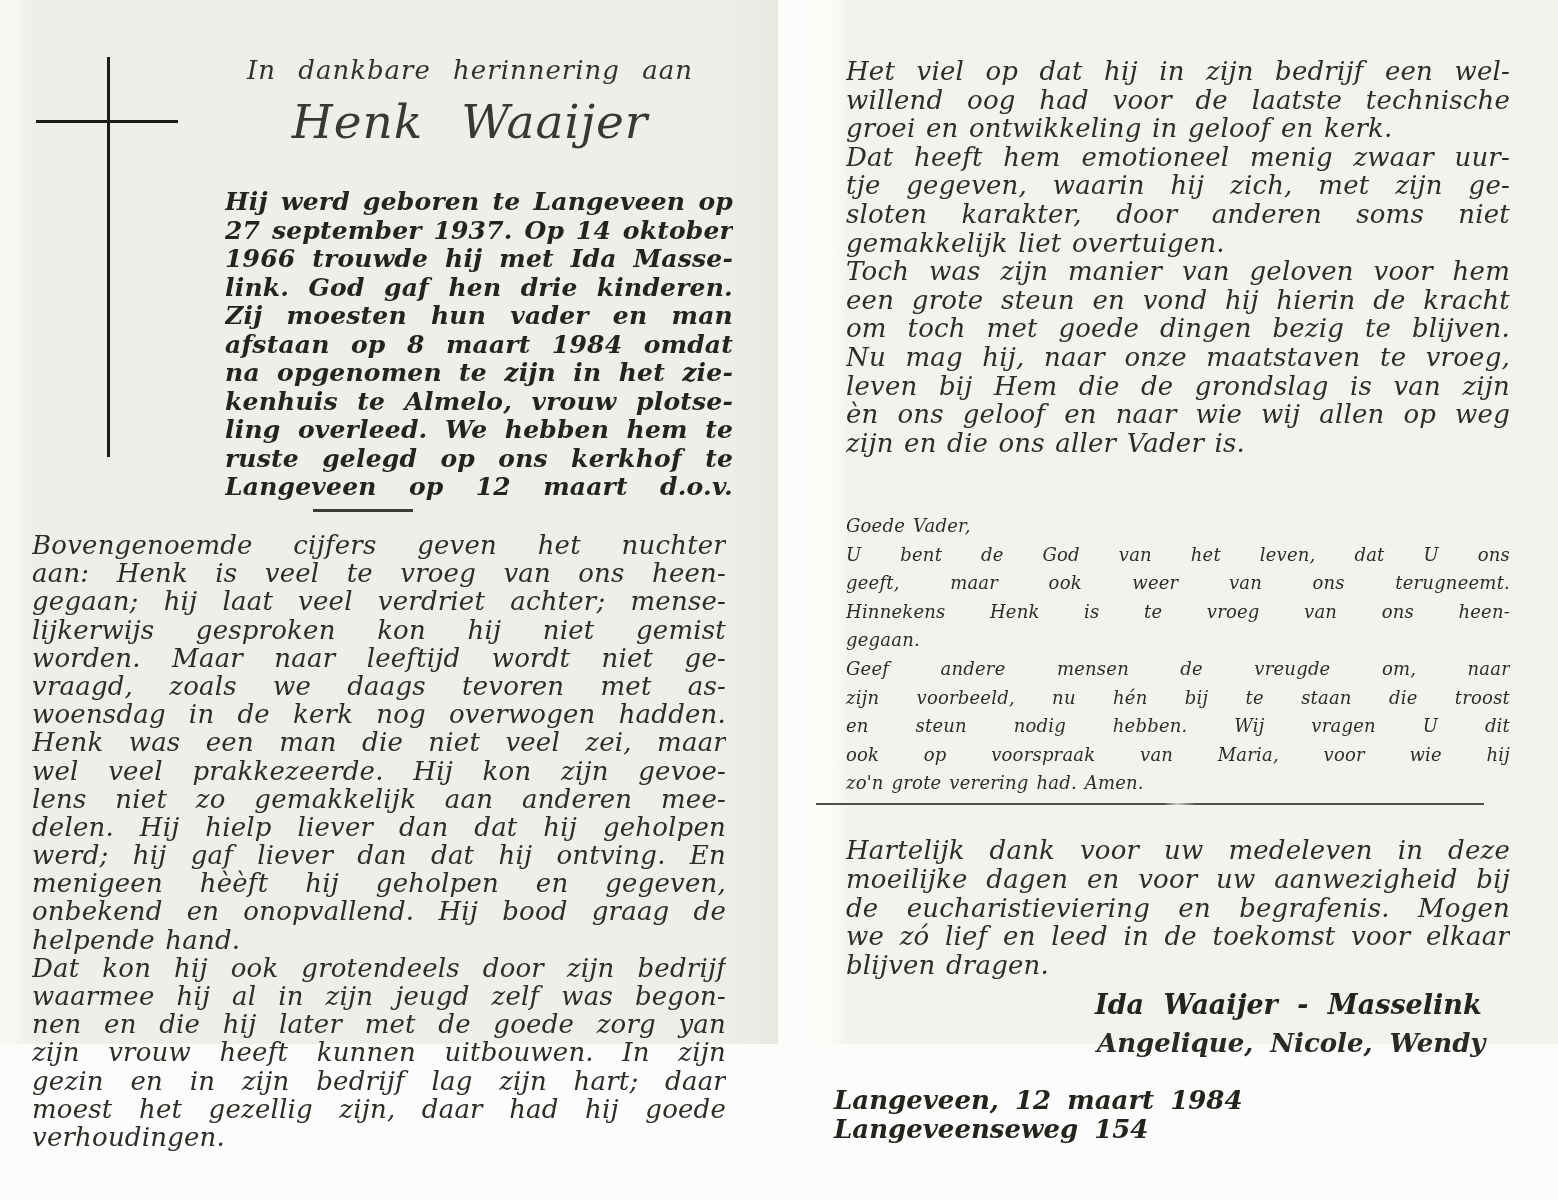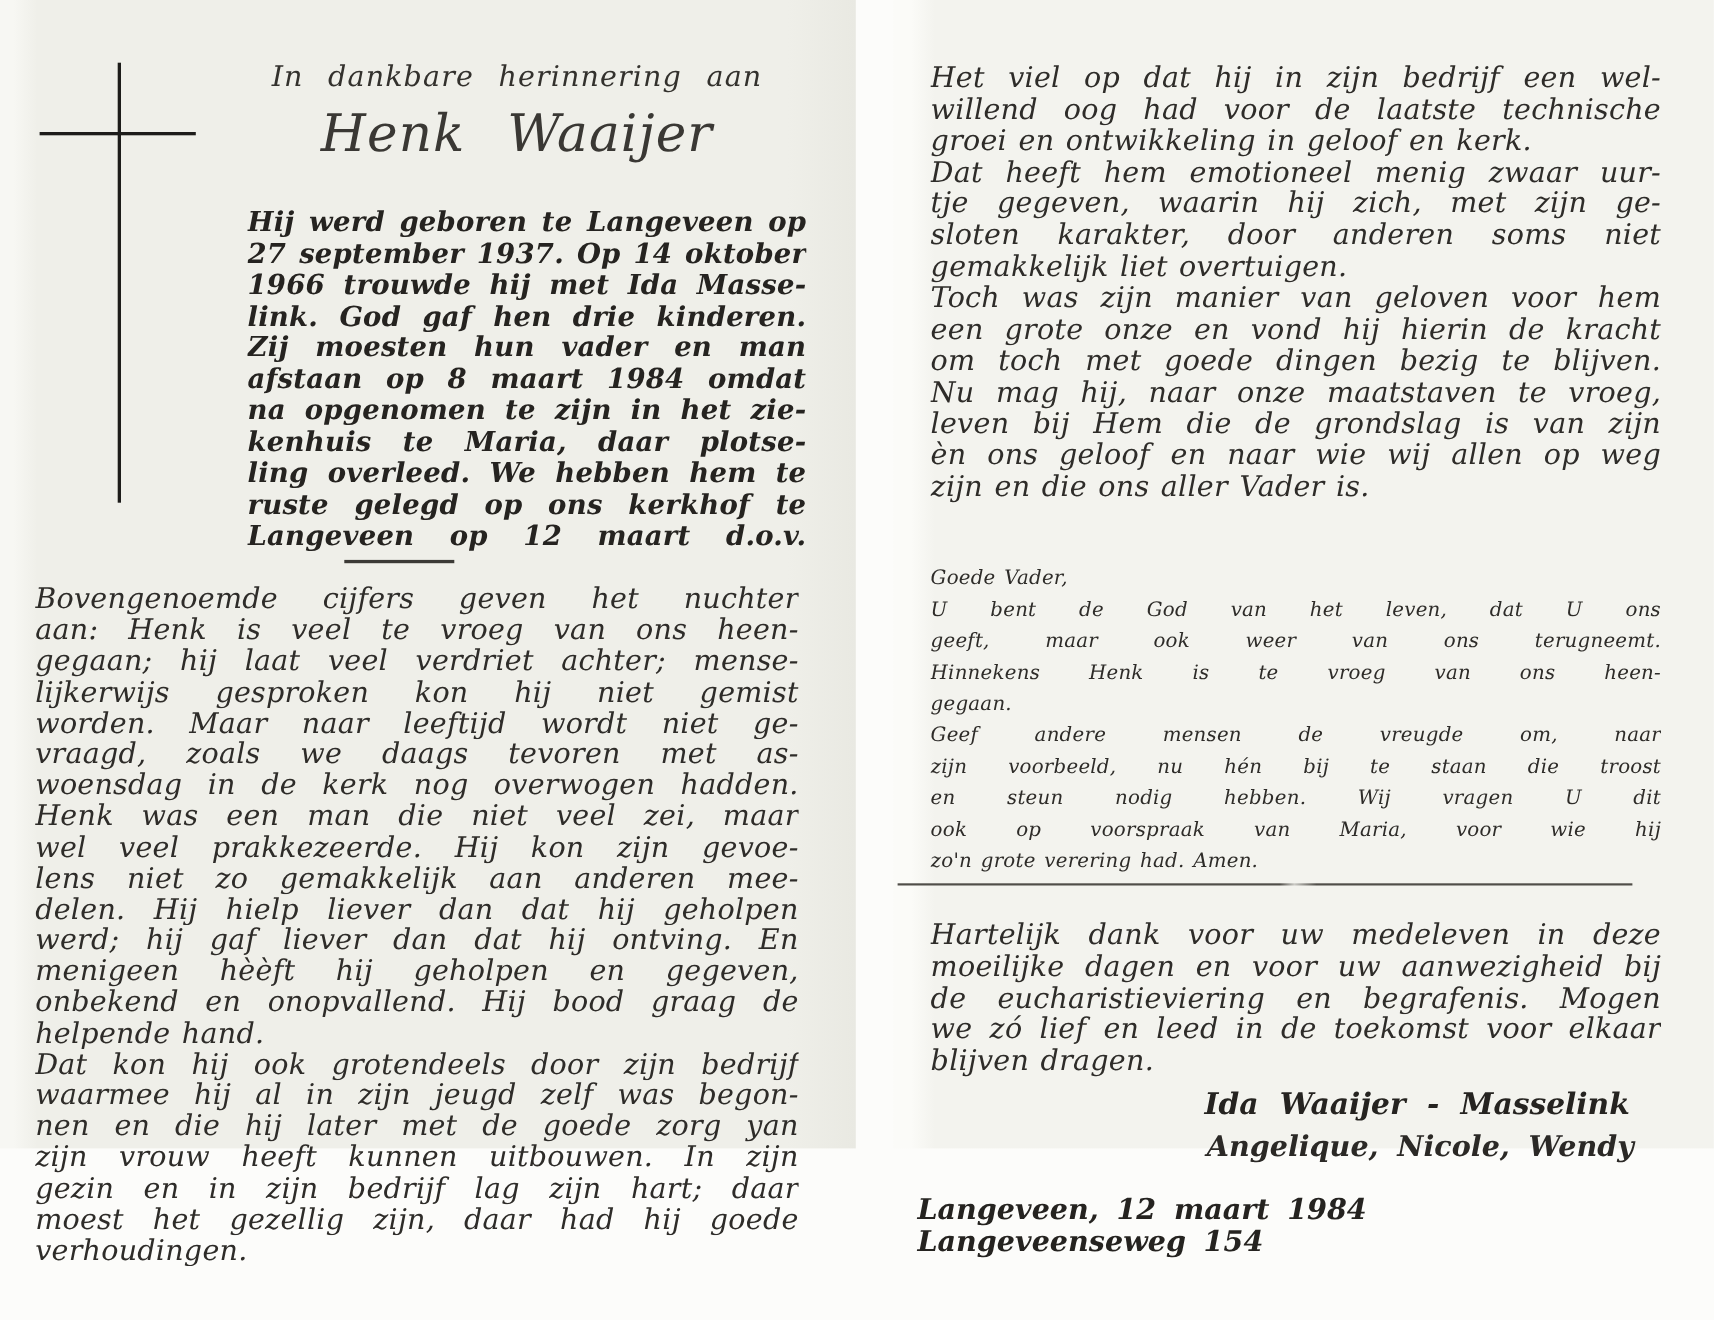--- a/index.html
+++ b/index.html
@@ -72,21 +72,21 @@
   <div class="header">In dankbare herinnering aan</div>
   <div class="name">Henk Waaijer</div>
   <div class="intro">
       <div class="line">Hij werd geboren te Langeveen op</div>
       <div class="line">27 september 1937. Op 14 oktober</div>
       <div class="line">1966 trouwde hij met Ida Masse-</div>
       <div class="line">link. God gaf hen drie kinderen.</div>
       <div class="line">Zij moesten hun vader en man</div>
       <div class="line">afstaan op 8 maart 1984 omdat hij,</div>
       <div class="line">na opgenomen te zijn in het zie-</div>
-      <div class="line">kenhuis te Maria, daar plotse-</div>
+      <div class="line">kenhuis te Almelo, vrouw plotse-</div>
       <div class="line">ling overleed. We hebben hem te</div>
       <div class="line">ruste gelegd op ons kerkhof te</div>
       <div class="line">Langeveen op 12 maart d.o.v.</div>
     </div>
   <div class="divider"></div>
   <div class="bodytext">
       <div class="line">Bovengenoemde cijfers geven het nuchter</div>
       <div class="line">aan: Henk is veel te vroeg van ons heen-</div>
       <div class="line">gegaan; hij laat veel verdriet achter; mense-</div>
       <div class="line">lijkerwijs gesproken kon hij niet gemist</div>
@@ -114,21 +114,21 @@
 <div class="card right">
   <div class="para1">
       <div class="line">Het viel op dat hij in zijn bedrijf een wel-</div>
       <div class="line">willend oog had voor de laatste technische</div>
       <div class="line nj">groei en ontwikkeling in geloof en kerk.</div>
       <div class="line">Dat heeft hem emotioneel menig zwaar uur-</div>
       <div class="line">tje gegeven, waarin hij zich, met zijn ge-</div>
       <div class="line">sloten karakter, door anderen soms niet</div>
       <div class="line nj">gemakkelijk liet overtuigen.</div>
       <div class="line">Toch was zijn manier van geloven voor hem</div>
-      <div class="line">een grote onze en vond hij hierin de kracht</div>
+      <div class="line">een grote steun en vond hij hierin de kracht</div>
       <div class="line">om toch met goede dingen bezig te blijven.</div>
       <div class="line">Nu mag hij, naar onze maatstaven te vroeg,</div>
       <div class="line">leven bij Hem die de grondslag is van zijn</div>
       <div class="line">èn ons geloof en naar wie wij allen op weg</div>
       <div class="line nj">zijn en die ons aller Vader is.</div>
     </div>
   <div class="prayer">
       <div class="line nj">Goede Vader,</div>
       <div class="line">U bent de God van het leven, dat U ons</div>
       <div class="line">geeft, maar ook weer van ons terugneemt.</div>

